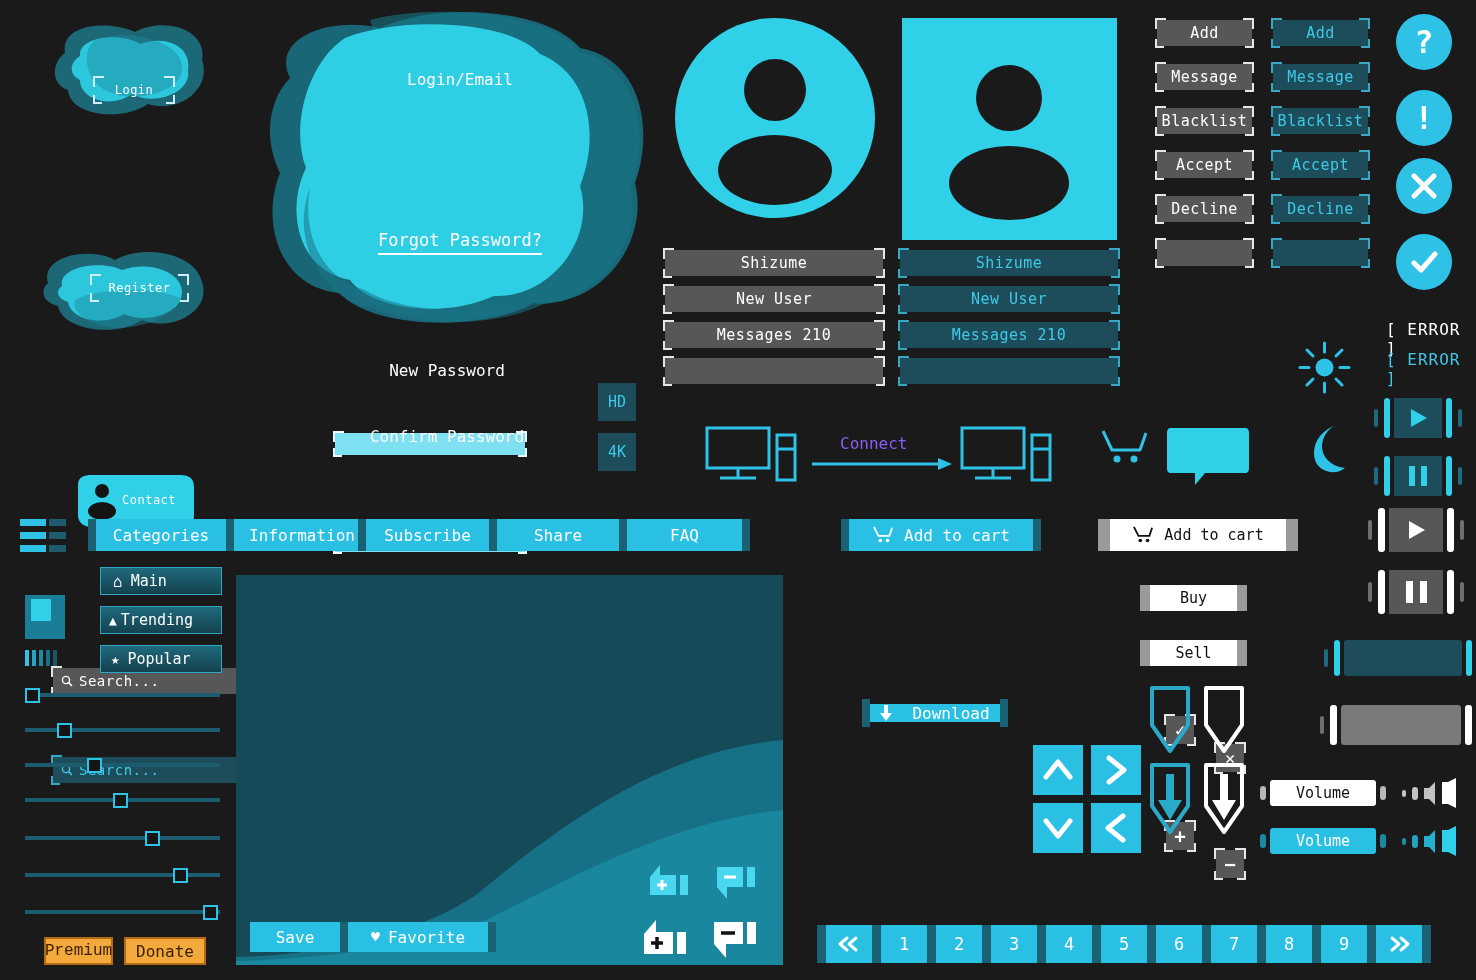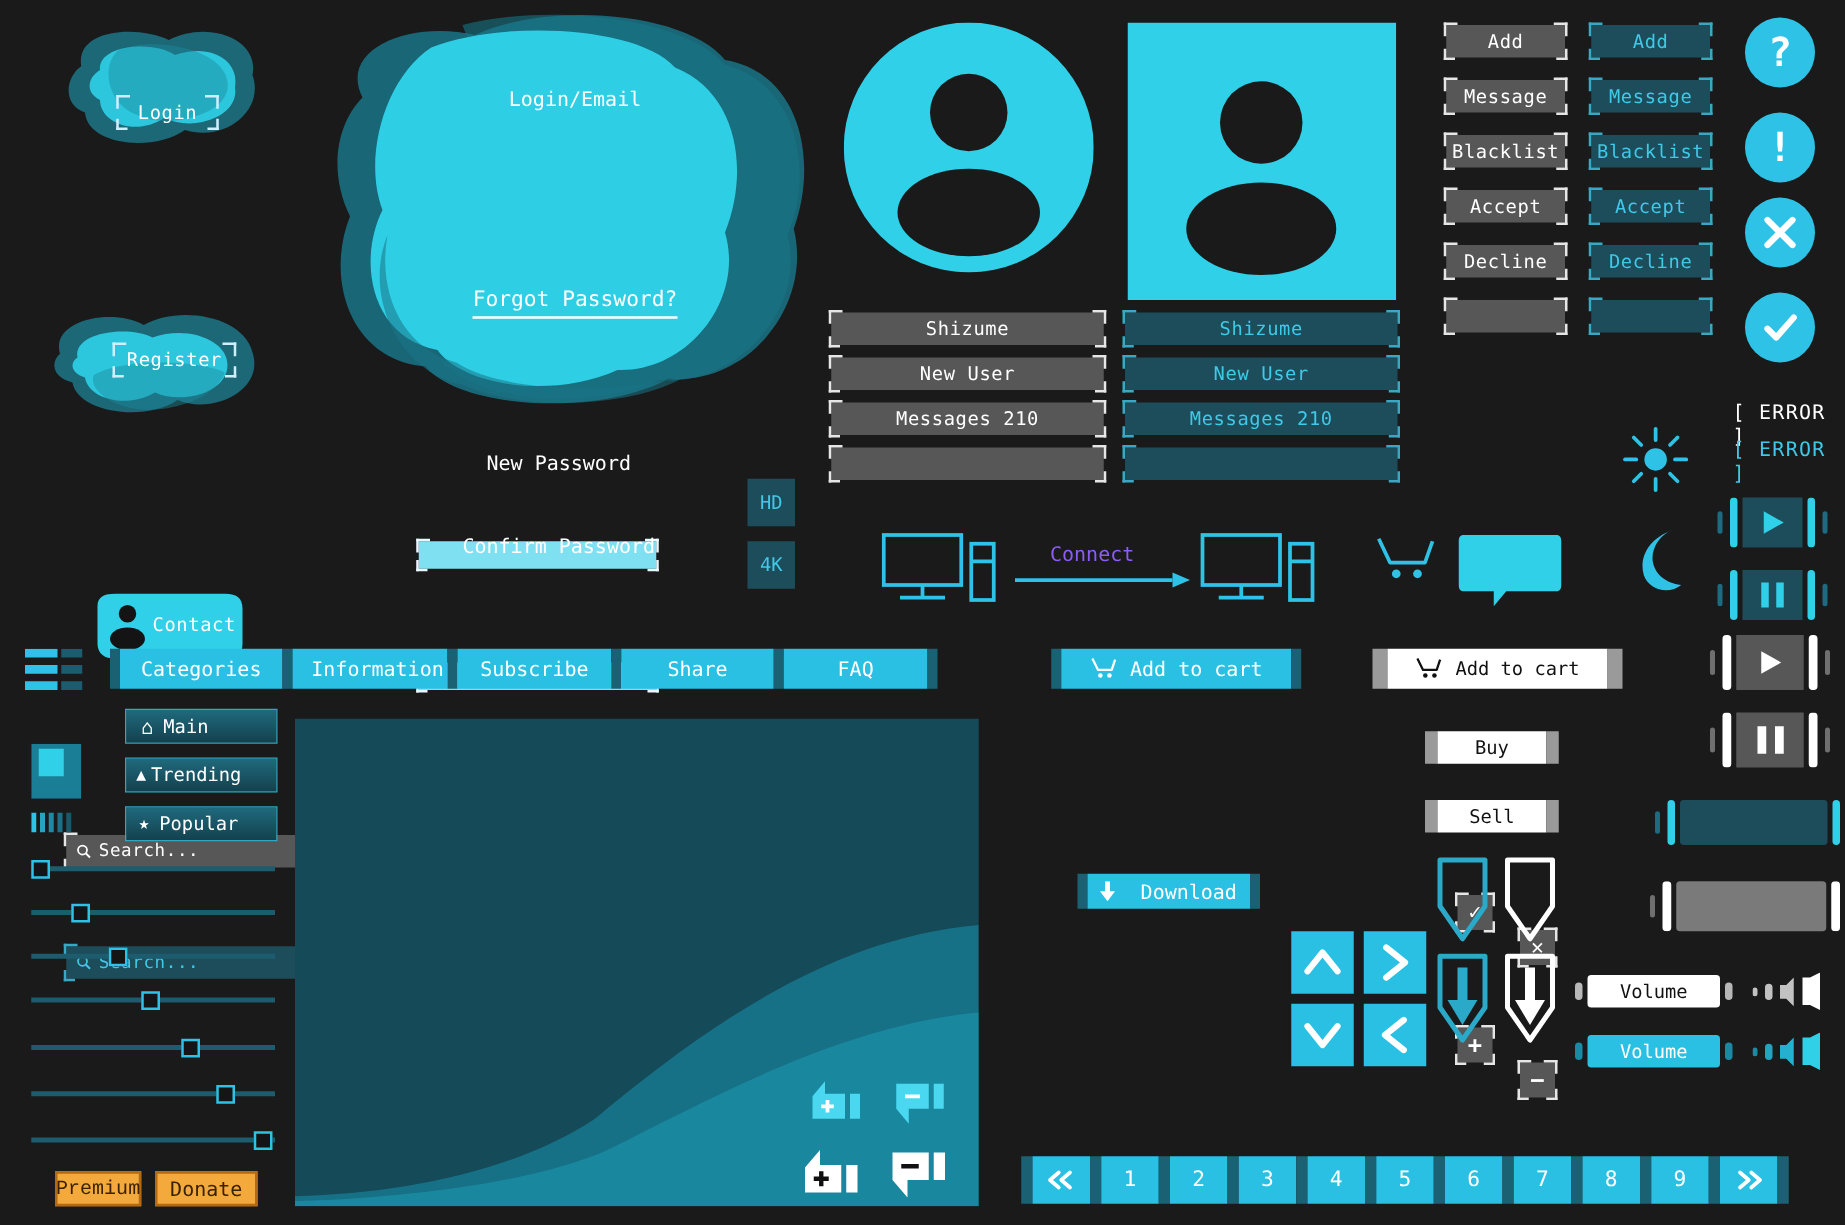--- a/index.html
+++ b/index.html
@@ -37,21 +37,21 @@
     background:#fff; color:#111;
     display:flex; align-items:center; justify-content:center;
     font-size:15px; height:26px;
   }
 
   
   .blobwrap { position:relative; }
   .blobwrap svg { position:absolute; left:0; top:0; }
   .bloblabel {
     position:absolute; display:flex; align-items:center; justify-content:center;
-    font-size:15px; color:#fff; letter-spacing:.5px;
+    font-size:12px; color:#fff; letter-spacing:.5px;
   }
 
   
   .srail { position:absolute; height:4px; background:#1d5c6e; }
   .sknob { position:absolute; width:15px; height:15px; border:2px solid #2ec2e6; background:#151515; }
 
   
   .tab {
     background:#29c0e3; color:#fff; display:flex; align-items:center; justify-content:center;
     font-size:16px; height:32px;
@@ -537,20 +537,31 @@
       </svg>
   </div>
   <div style="position:absolute;left:474px;top:345px;">
     <svg width="48" height="40" viewBox="0 0 48 40">
         <path d="M4 2 H33 V24 H16 L16 38 L4 24Z" fill="#fff"></path>
         <rect x="37" y="2" width="9" height="22" fill="#fff"></rect>
         <line x1="11" y1="13" x2="25" y2="13" stroke="#111" stroke-width="3.5"></line>
       </svg>
   </div>
 
+  <div style="position:absolute;left:14px;top:347px;display:flex;align-items:center;">
+    <div class="tab" style="width:90px;height:30px;">
+        <span>Save</span>
+      </div>
+    <div class="tabcap" style="height:30px;"></div>
+    <div class="tab" style="width:140px;height:30px;gap:8px;">
+      <span style="font-size:15px;">♥</span>
+      <span>Favorite</span>
+    </div>
+    <div class="tabcap" style="height:30px;"></div>
+  </div>
 </div>
 
 <div class="abs" style="left:841px;top:519px;display:flex;align-items:center;">
   <div class="tabcap"></div>
   <div class="tab" style="width:184px;gap:10px;">
     <svg width="22" height="20" viewBox="0 0 24 22">
         <path d="M2 2 L7 12 H19 L22 3" fill="none" stroke="#fff" stroke-width="2" stroke-linejoin="round"></path>
         <circle cx="9" cy="17" r="2" fill="#fff"></circle>
         <circle cx="17" cy="17" r="2" fill="#fff"></circle>
       </svg>
@@ -583,21 +594,21 @@
 <div class="abs" style="left:1140px;top:640px;display:flex;align-items:center;">
   <div style="background:#9a9a9a;width:10px;height:26px;"></div>
   <div class="wbtn" style="width:87px;">
       <span>Sell</span>
     </div>
   <div style="background:#9a9a9a;width:10px;height:26px;"></div>
 </div>
 
 <div class="abs" style="left:862px;top:699px;display:flex;align-items:center;">
   <div class="tabcap" style="height:28px;"></div>
-  <div class="tab" style="width:130px;height:28px;gap:20px;">
+  <div class="tab" style="width:130px;height:18px;gap:20px;">
     <svg width="12" height="16" viewBox="0 0 12 16">
         <rect x="4" y="0" width="4" height="9" fill="#fff"></rect>
         <polygon points="0,8 12,8 6,16" fill="#fff"></polygon>
       </svg>
     <span>Download</span>
   </div>
   <div class="tabcap" style="height:28px;"></div>
 </div>
 
 <div class="abs arrowbtn" style="left:1033px;top:745px;width:50px;height:50px;">

